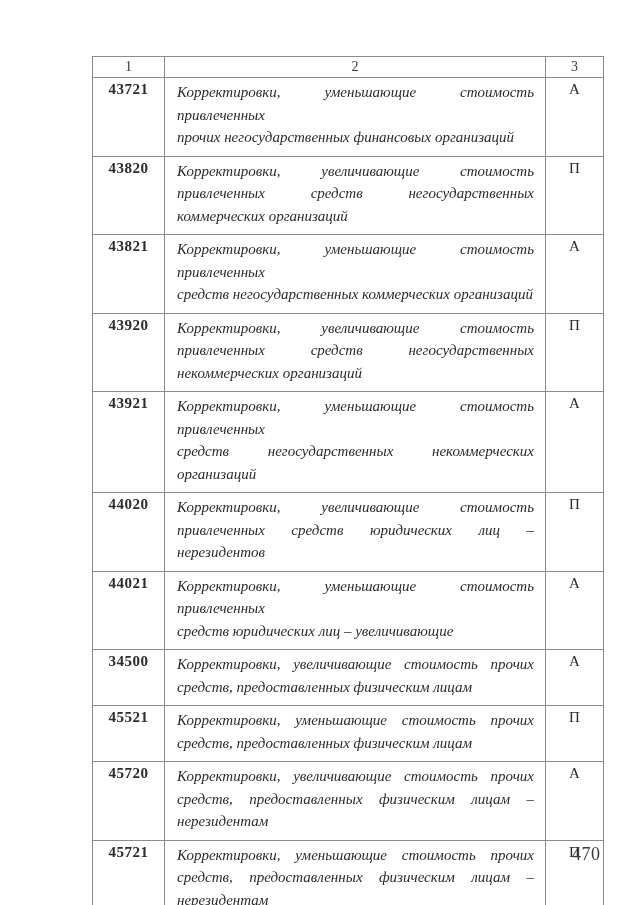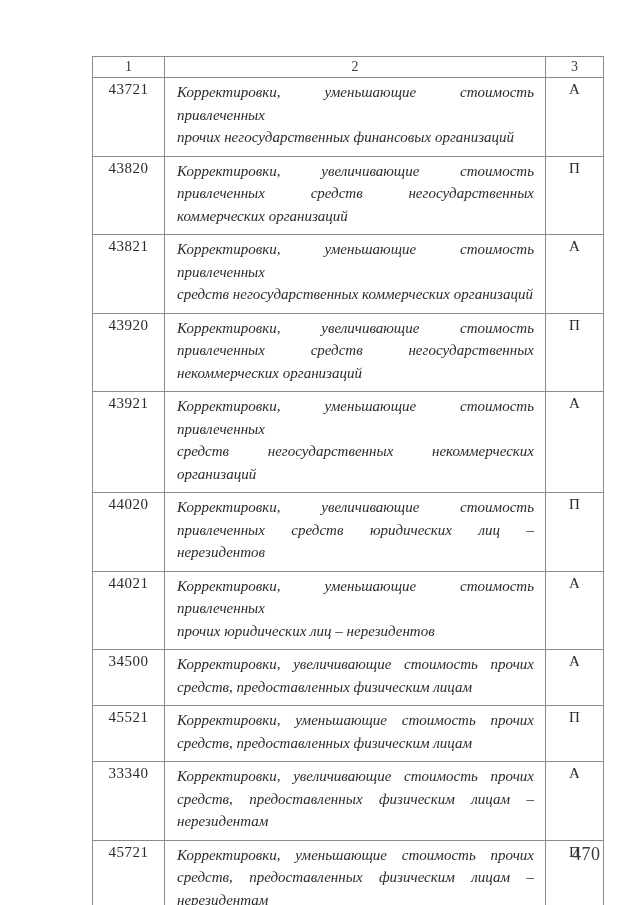--- a/index.html
+++ b/index.html
@@ -37,20 +37,21 @@
     text-align: center;
     padding: 1px 0 2px 0;
     line-height: 17px;
     font-size: 14px;
     color: #3a3a3a;
   }
   td.code-cell {
     text-align: center;
     padding-top: 3px;
     letter-spacing: 0.5px;
+    font-weight: bold;
   }
   td.type-cell {
     text-align: center;
     padding-top: 3px;
   }
   td.desc-cell {
     padding: 3px 11px 7px 12px;
     font-style: italic;
   }
   .desc-line {
@@ -138,42 +139,42 @@
           <td class="desc-cell">
             <div class="desc-line">Корректировки, увеличивающие стоимость</div>
             <div class="desc-line last">привлеченных средств юридических лиц – нерезидентов</div>
           </td>
           <td class="type-cell">П</td>
         </tr>
         <tr>
           <td class="code-cell">44021</td>
           <td class="desc-cell">
             <div class="desc-line">Корректировки, уменьшающие стоимость привлеченных</div>
-            <div class="desc-line last">прочих юридических лиц – нерезидентов</div>
+            <div class="desc-line last">средств юридических лиц – увеличивающие</div>
           </td>
           <td class="type-cell">А</td>
         </tr>
         <tr>
           <td class="code-cell">34500</td>
           <td class="desc-cell">
             <div class="desc-line">Корректировки, увеличивающие стоимость прочих</div>
             <div class="desc-line last">средств, предоставленных физическим лицам</div>
           </td>
           <td class="type-cell">А</td>
         </tr>
         <tr>
           <td class="code-cell">45521</td>
           <td class="desc-cell">
             <div class="desc-line">Корректировки, уменьшающие стоимость прочих</div>
             <div class="desc-line last">средств, предоставленных физическим лицам</div>
           </td>
           <td class="type-cell">П</td>
         </tr>
         <tr>
-          <td class="code-cell">33340</td>
+          <td class="code-cell">45720</td>
           <td class="desc-cell">
             <div class="desc-line">Корректировки, увеличивающие стоимость прочих</div>
             <div class="desc-line">средств, предоставленных физическим лицам –</div>
             <div class="desc-line last">нерезидентам</div>
           </td>
           <td class="type-cell">А</td>
         </tr>
         <tr>
           <td class="code-cell">45721</td>
           <td class="desc-cell">

